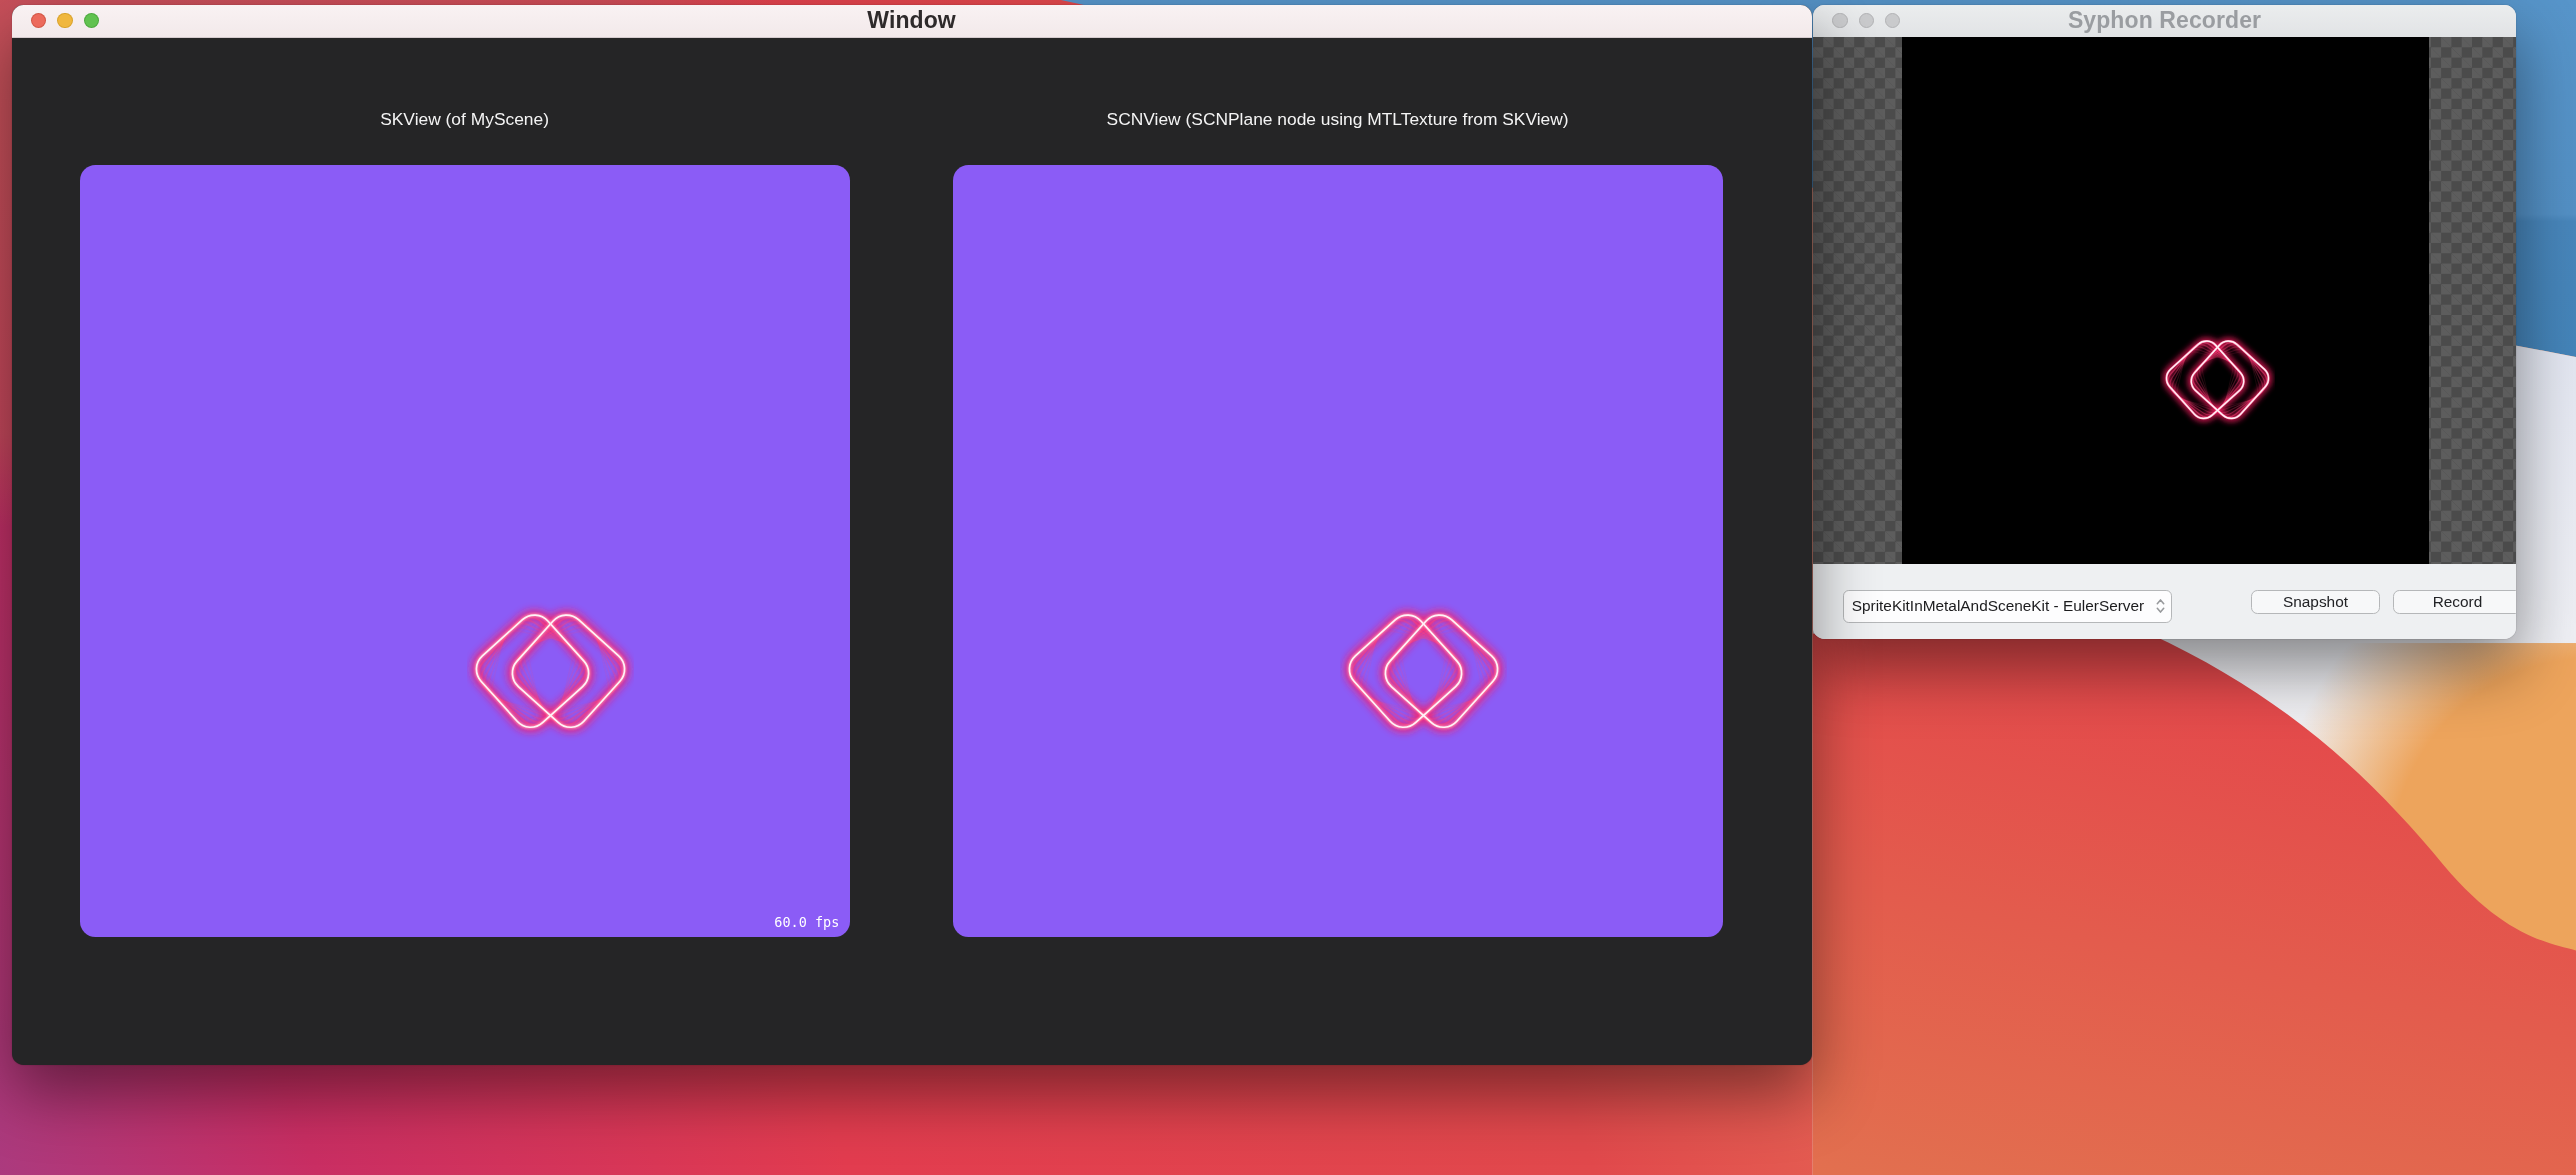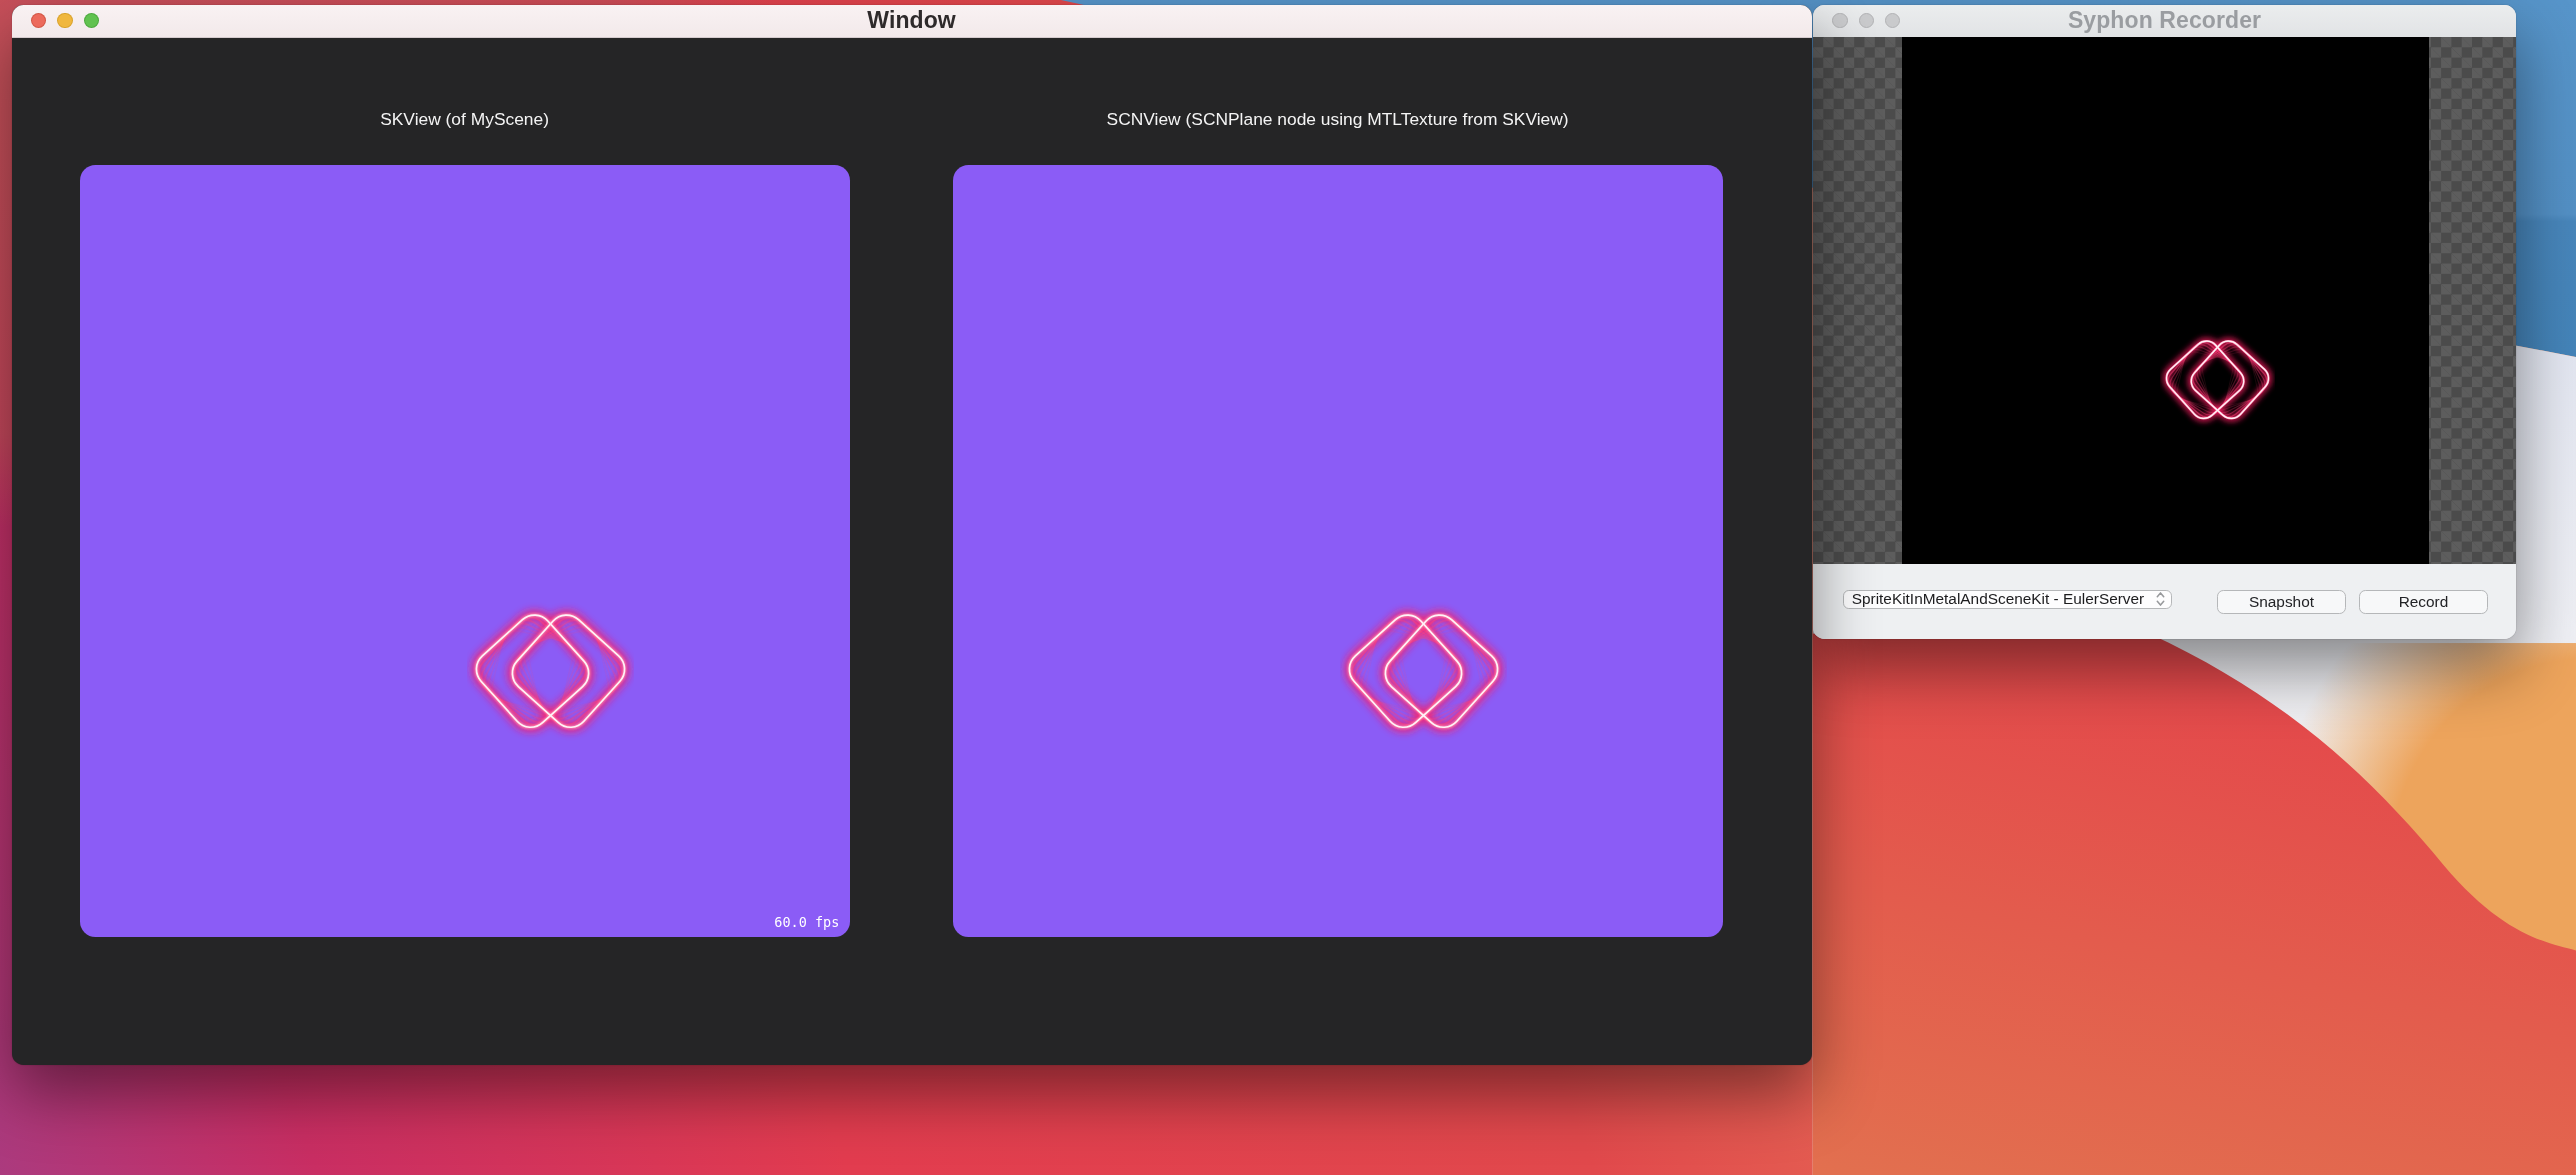--- a/index.html
+++ b/index.html
@@ -41,29 +41,29 @@
 
   .preview{position:absolute;left:0;top:32px;width:703px;height:527px;
           background-color:#4b4b4b;
           background-image:
             linear-gradient(45deg,#5d5d5d 25%,transparent 25%,transparent 75%,#5d5d5d 75%),
             linear-gradient(45deg,#5d5d5d 25%,transparent 25%,transparent 75%,#5d5d5d 75%);
           background-size:20.6px 20.6px;background-position:0 0,10.3px 10.3px;}
   .video{position:absolute;left:89px;top:0;width:527px;height:527px;background:#000;overflow:hidden;}
 
   .controls{position:absolute;left:0;top:559px;width:703px;height:75px;background:#eef0f2;}
-  .server-select{position:absolute;left:30px;top:26px;width:329px;height:19px;
+  .server-select{position:absolute;left:30px;top:26px;width:329px;height:33px;
           box-sizing:border-box;background:#fdfdfe;border:1.3px solid #b5b7b9;border-radius:5.8px;
-          display:flex;align-items:flex-end;padding:0 5.1px 0 7.7px;
+          display:flex;align-items:center;padding:0 5.1px 0 7.7px;
           font-size:15.4px;color:#1c1c1e;white-space:nowrap;}
   .server-select .val{flex:1;overflow:hidden;}
   .push-btn{position:absolute;top:26px;width:129px;height:24px;box-sizing:border-box;
           background:#f7f8f9;border:1.3px solid #b5b7b9;border-radius:6.4px;
           display:flex;align-items:center;justify-content:center;
-          font-size:15.4px;color:#222326;}
+          font-size:15.4px;color:#222326;margin-left:34px;}
   .btn-snapshot{left:404px;}
   .btn-record{left:546px;justify-content:center;}
 
   .shape{position:absolute;}
 </style>
 </head>
 <body>
 
 <div class="stage">
 

